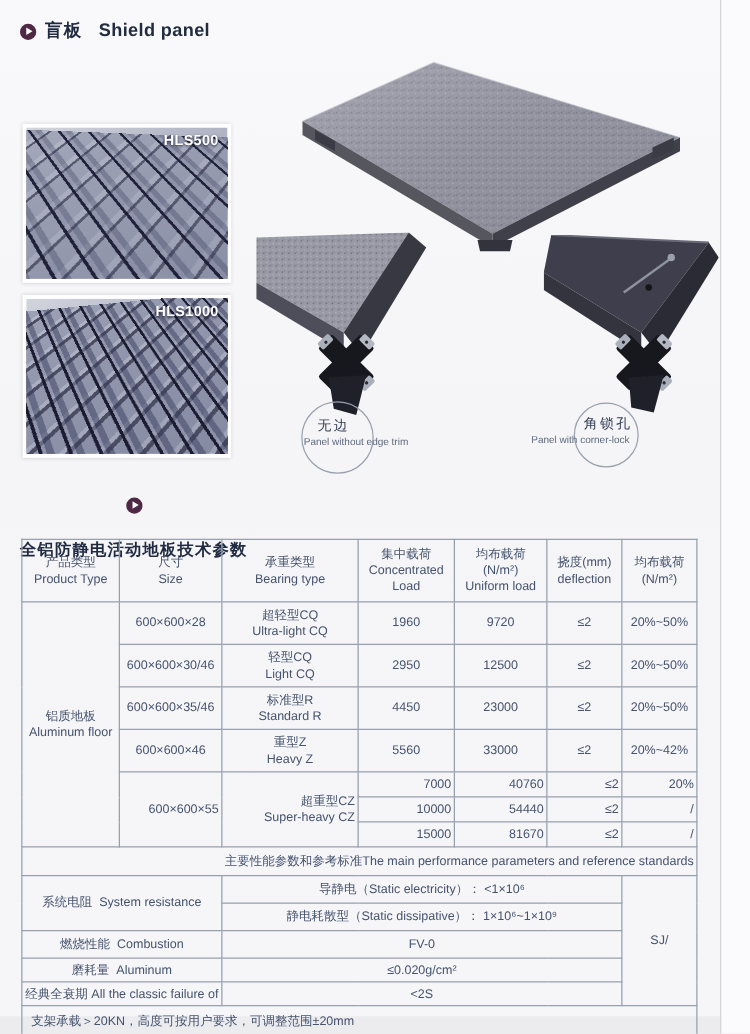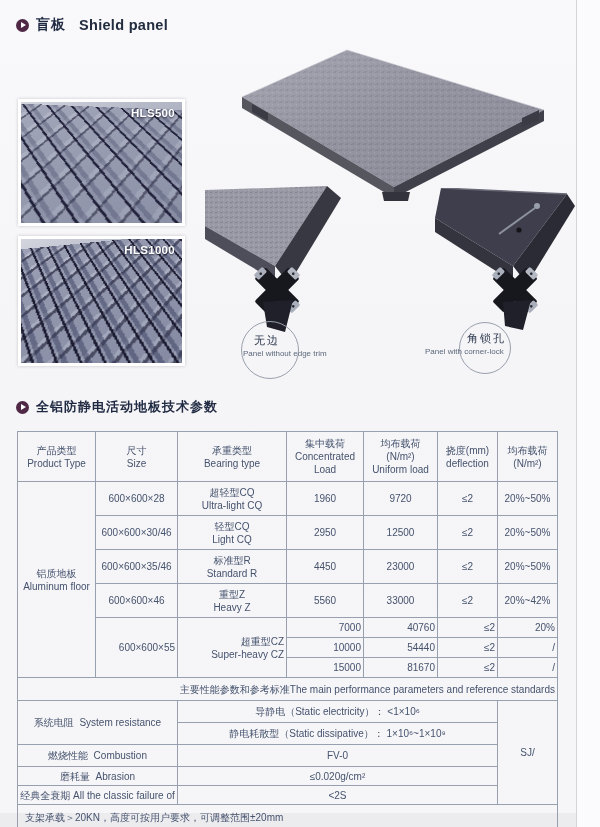--- a/index.html
+++ b/index.html
@@ -10,21 +10,21 @@
   }
   .page{
     position:relative;width:600px;height:813px;
     background:linear-gradient(180deg,#f9f8fa 0%,#f5f4f6 40%,#f6f5f7 100%);
   }
   .page-edge-line{position:absolute;left:576px;top:0;width:1px;height:827px;background:#d7d4d9;}
   .page-right-strip{position:absolute;left:577px;top:0;width:23px;height:827px;background:#fbfafc;}
 
   
   .hdr{position:absolute;left:16px;top:16px;display:flex;align-items:center;gap:7px;}
-  .hdr2{position:absolute;left:16px;top:398px;display:flex;align-items:center;gap:7px;}
+  .hdr2{position:absolute;left:16px;top:398px;display:flex;align-items:center;gap:20px;flex-direction:column;}
   .bullet{width:13px;height:13px;border-radius:50%;background:#4e2845;position:relative;flex:0 0 13px;}
   .bullet .tri{
     position:absolute;left:5px;top:3.2px;width:0;height:0;
     border-left:5px solid #ffffff;border-top:3.4px solid transparent;border-bottom:3.4px solid transparent;
   }
   .hdr-zh{font-size:14px;font-weight:bold;color:#1f2a42;letter-spacing:1px;}
   .hdr-en{font-size:14.5px;font-weight:bold;color:#222c3f;margin-left:6px;letter-spacing:.3px;}
   .hdr2-zh{font-size:13px;font-weight:bold;color:#1f2a42;letter-spacing:1px;}
 
   
@@ -330,21 +330,21 @@
         <td rowspan="5">SJ/</td>
       </tr>
       <tr class="pr">
         <td colspan="4">静电耗散型（Static dissipative）： 1×10⁶~1×10⁹</td>
       </tr>
       <tr class="pr">
         <td colspan="2" class="left-label"><span>燃烧性能</span>&nbsp;&nbsp;<span>Combustion</span></td>
         <td colspan="4">FV-0</td>
       </tr>
       <tr class="prs">
-        <td colspan="2" class="left-label"><span>磨耗量</span>&nbsp;&nbsp;<span>Abrasion</span></td>
+        <td colspan="2" class="left-label"><span>磨耗量</span>&nbsp;&nbsp;<span>Aluminum</span></td>
         <td colspan="4">≤0.020g/cm²</td>
       </tr>
       <tr class="prs">
         <td colspan="2" class="left-label"><span>经典全衰期</span>&nbsp;<span>All the classic failure of</span></td>
         <td colspan="4">&lt;2S</td>
       </tr>
       <tr>
         <td colspan="7" class="footer-cell">
           <span class="f-zh">支架承载＞20KN，高度可按用户要求，可调整范围±20mm</span>
           <span class="f-en">Bearing capacity of supporting&gt; 20KN, a high degree of user requirements, adjustable range of ± 20mm</span>

